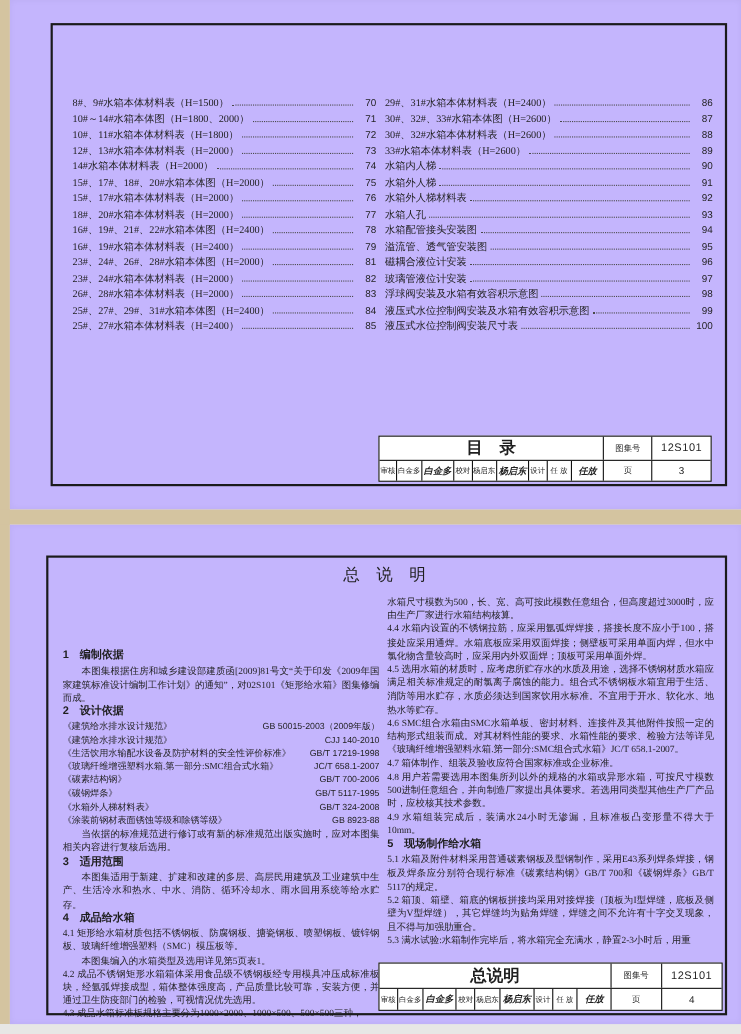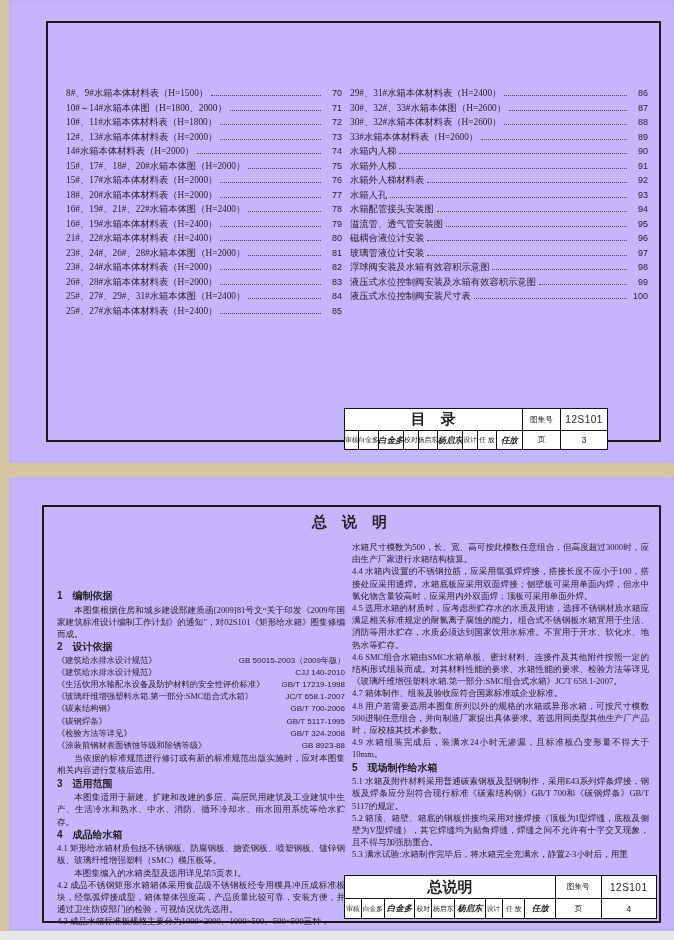--- a/index.html
+++ b/index.html
@@ -32,40 +32,40 @@
   .toc-col{display:flex;flex-direction:column;}
   .toc-col-left{left:57px;top:86px;width:276px;}
   .toc-col-right{left:341px;top:86px;width:298px;}
   .toc-row{display:flex;align-items:baseline;height:14.5px;font-size:9.3px;line-height:14.5px;white-space:nowrap;}
   .toc-text{flex:none;}
   .toc-dots{flex:1;border-bottom:1.6px dotted #4a4a4a;margin:0 3px 3px 3px;min-width:6px;}
   .toc-page{flex:none;min-width:18px;text-align:right;font-family:"Liberation Sans","DejaVu Sans",sans-serif;font-size:9px;}
 
   
   .tb{display:flex;flex-direction:column;border:1.6px solid #111;background:#fff;box-sizing:border-box;}
-  .tb1{left:335px;top:408px;width:264px;height:42px;}
+  .tb1{left:335px;top:396px;width:303px;height:42px;}
   .tb2{left:335px;top:398px;width:313px;height:44px;}
   .tb-row1{flex:1.2;display:flex;align-items:stretch;}
   .tb-row2{flex:1;display:flex;align-items:stretch;border-top:1.2px solid #111;}
   .tb-cell{display:flex;align-items:center;justify-content:center;box-sizing:border-box;}
   .tb-title{flex:212;font-family:"Liberation Sans","DejaVu Sans",sans-serif;font-weight:700;font-size:15px;}
   .tb-atlas-label{flex:45;border-left:1.2px solid #111;font-size:7.6px;}
   .tb-atlas-no{flex:55;border-left:1.2px solid #111;font-family:"Liberation Sans","DejaVu Sans",sans-serif;font-size:10px;letter-spacing:0.5px;}
   .tb-sigs{flex:212;display:flex;align-items:stretch;}
   .tb-page-label{flex:45;border-left:1.2px solid #111;font-size:7.6px;}
   .tb-page-no{flex:55;border-left:1.2px solid #111;font-family:"Liberation Sans","DejaVu Sans",sans-serif;font-size:9px;}
   .sig-cell{display:flex;align-items:center;justify-content:center;border-left:1px solid #111;font-size:6.8px;overflow:hidden;white-space:nowrap;box-sizing:border-box;text-align:center;}
   .sig-cell:first-child{border-left:none;}
   .sig-cell.label{flex:19;}
   .sig-cell.name{flex:26;}
   .sig-cell.sig{flex:35;font-style:italic;font-weight:700;font-size:8.4px;font-family:"DejaVu Serif",serif;}
 
   
   .notes-title{left:33px;top:36px;width:615px;text-align:center;
-    font-family:"Liberation Sans","DejaVu Sans",sans-serif;font-weight:700;font-size:15px;}
+    font-family:"Liberation Sans","DejaVu Sans",sans-serif;font-weight:400;font-size:15px;}
   .notes-col{display:flex;flex-direction:column;}
   .notes-col-left{left:48px;top:64px;width:288px;margin-top:48px;}
   .notes-col-right{left:343px;top:64px;width:297px;}
   .blk{font-size:8.6px;line-height:12.2px;text-align:justify;}
   .blk .blk-code{display:none;}
   .blk.h{font-family:"Liberation Sans","DejaVu Sans",sans-serif;font-weight:700;font-size:10px;line-height:14.5px;text-align:left;}
   .blk.p{text-indent:2em;}
   .blk.n{text-indent:0;}
   .blk.std{display:flex;justify-content:space-between;align-items:baseline;white-space:nowrap;font-size:8.3px;}
   .blk.std .blk-text{flex:none;}
@@ -127,25 +127,20 @@
       <span class="toc-text">16#、19#、21#、22#水箱本体图（H=2400）</span>
       <span class="toc-dots"></span>
       <span class="toc-page">78</span>
     </div>
       <div class="toc-row">
       <span class="toc-text">16#、19#水箱本体材料表（H=2400）</span>
       <span class="toc-dots"></span>
       <span class="toc-page">79</span>
     </div>
       <div class="toc-row">
-      <span class="toc-text">21#、22#水箱本体材料表（H=2400）</span>
-      <span class="toc-dots"></span>
-      <span class="toc-page">80</span>
-    </div>
-      <div class="toc-row">
       <span class="toc-text">23#、24#、26#、28#水箱本体图（H=2000）</span>
       <span class="toc-dots"></span>
       <span class="toc-page">81</span>
     </div>
       <div class="toc-row">
       <span class="toc-text">23#、24#水箱本体材料表（H=2000）</span>
       <span class="toc-dots"></span>
       <span class="toc-page">82</span>
     </div>
       <div class="toc-row">
@@ -321,21 +316,21 @@
     </div>
       <div class="blk std">
       <span class="blk-text">《碳素结构钢》</span>
         <span class="blk-code">GB/T 700-2006</span>
     </div>
       <div class="blk std">
       <span class="blk-text">《碳钢焊条》</span>
         <span class="blk-code">GB/T 5117-1995</span>
     </div>
       <div class="blk std">
-      <span class="blk-text">《检验方法等详见》</span>
+      <span class="blk-text">《水箱外人梯材料表》</span>
         <span class="blk-code">GB/T 324-2008</span>
     </div>
       <div class="blk std">
       <span class="blk-text">《涂装前钢材表面锈蚀等级和除锈等级》</span>
         <span class="blk-code">GB 8923-88</span>
     </div>
       <div class="blk p">
       <span class="blk-text">当依据的标准规范进行修订或有新的标准规范出版实施时，应对本图集相关内容进行复核后选用。</span>
     </div>
       <div class="blk h">

